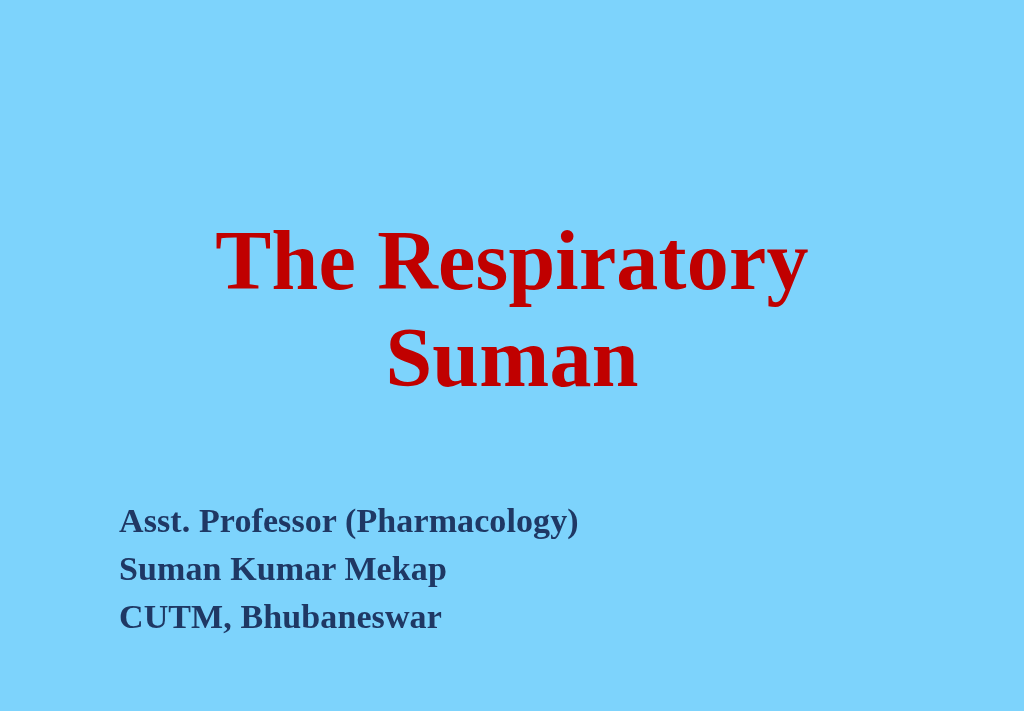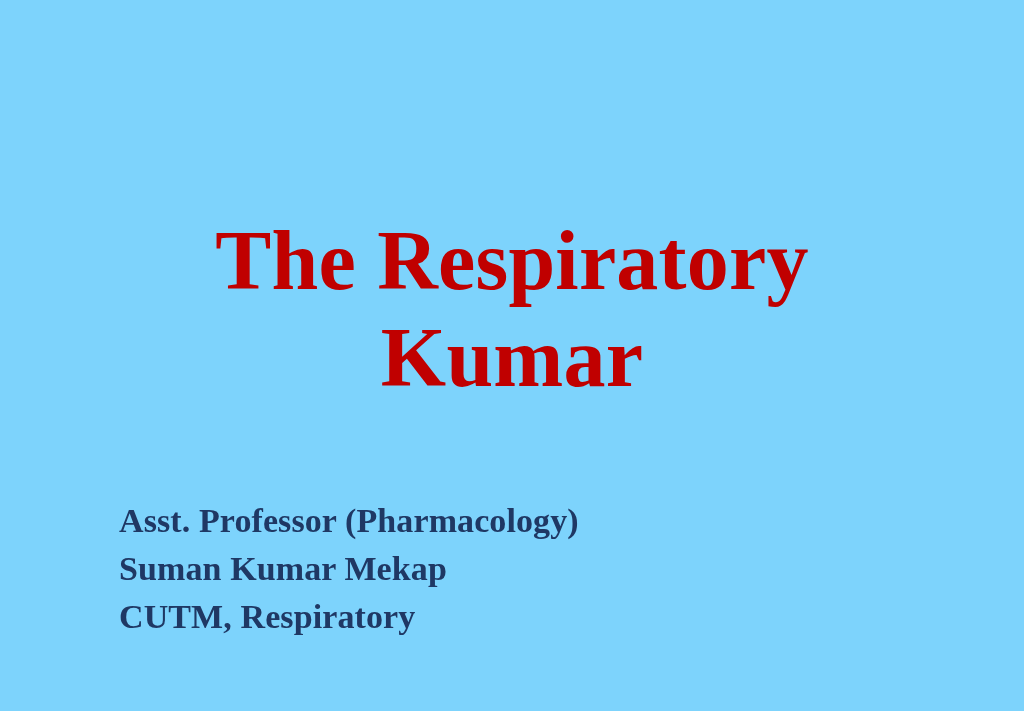--- a/index.html
+++ b/index.html
@@ -66,23 +66,23 @@
   }
 </style>
 </head>
 <body>
 
 <div class="slide">
 
   <div class="title-block">
     <h1 class="slide-title">
       <span class="title-line">The Respiratory</span>
-      <span class="title-line">Kumar</span>
+      <span class="title-line">Suman</span>
     </h1>
   </div>
 
   <div class="subtitle-block">
     <span class="subtitle-line">Asst. Professor (Pharmacology)</span>
     <span class="subtitle-line">Suman Kumar Mekap</span>
-    <span class="subtitle-line">CUTM, Respiratory</span>
+    <span class="subtitle-line">CUTM, Bhubaneswar</span>
   </div>
 
 </div>
 
 </body></html>

